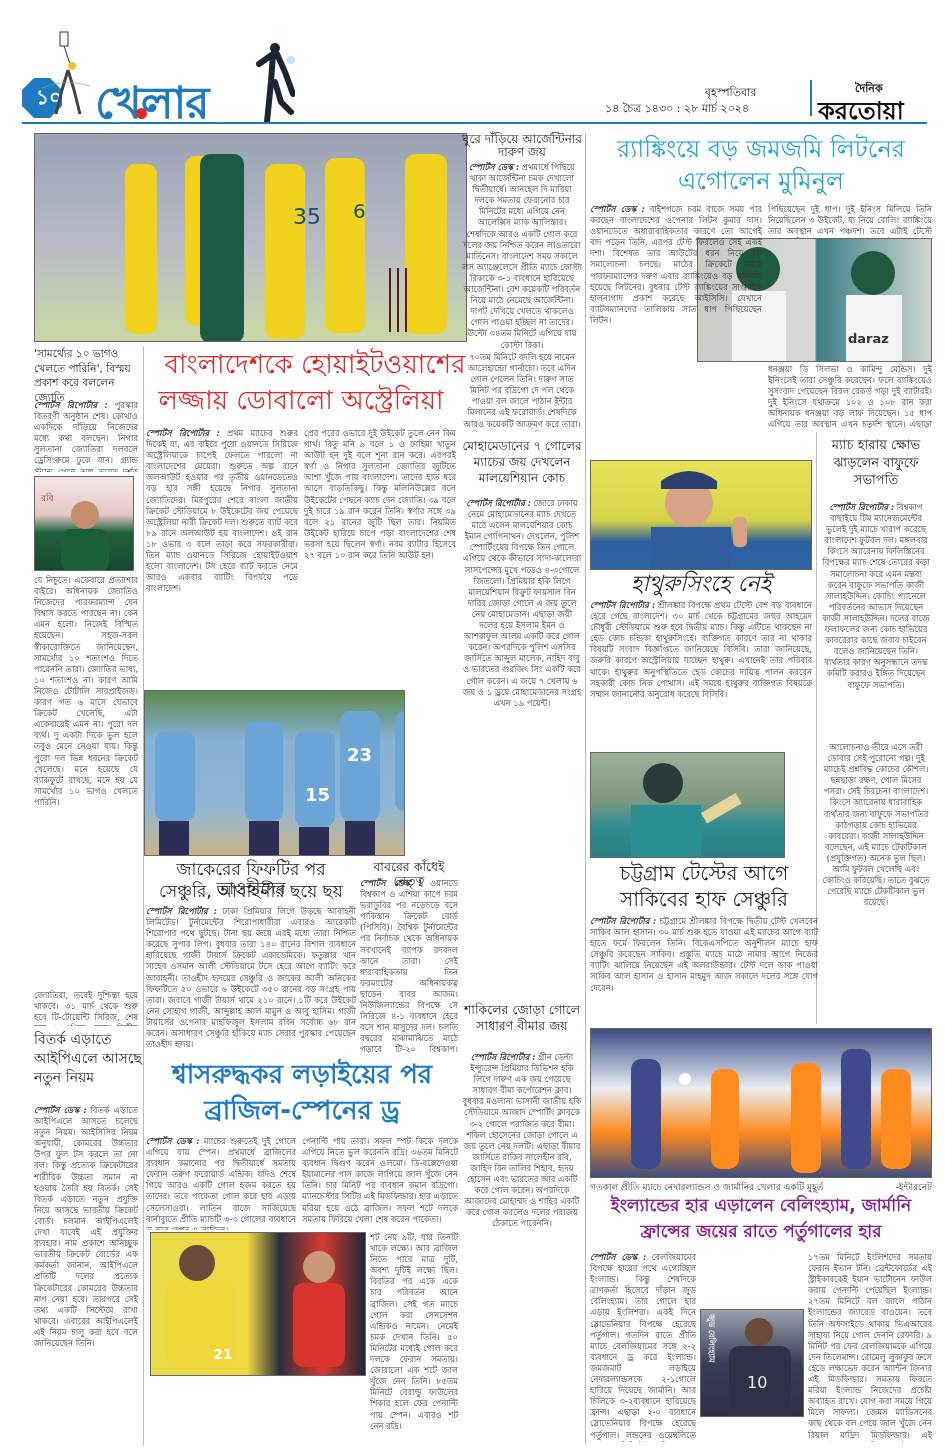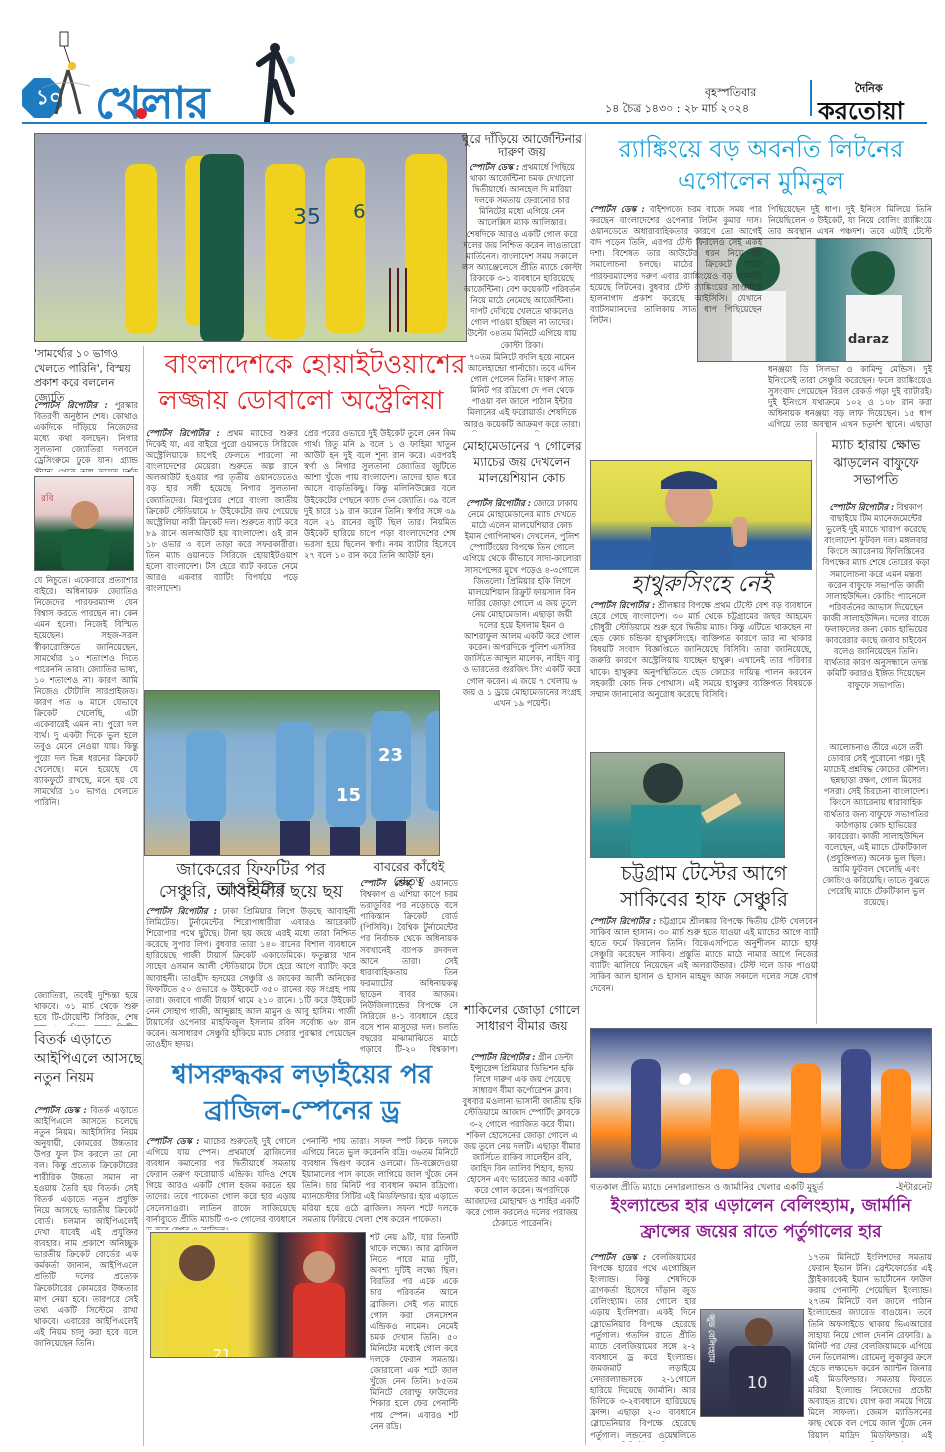--- a/index.html
+++ b/index.html
@@ -17,24 +17,24 @@
   .dateline-date { left: 605px; top: 100px; font-size: 11px; color:#222; }
   .vsep { left: 810px; top: 80px; width: 2px; height: 36px; background: #1f7bc1; }
   .brand-small { left: 855px; top: 80px; font: bold 11px "DejaVu Sans", sans-serif; color:#111; }
   .brand-big { left: 818px; top: 92px; font: bold 24px "DejaVu Sans", sans-serif; color:#111; }
   
   .photo { background: #8a9aa6; overflow: hidden; border: 1px solid #666; }
   .ph-cricket-women { left: 34px; top: 133px; width: 433px; height: 209px; background: linear-gradient(180deg,#9aa2b4 0%,#b9bcc6 55%,#c8d6a9 95%); }
   .ph-press { left: 34px; top: 476px; width: 100px; height: 95px; background: linear-gradient(180deg,#f4e5e5 0%,#e6c8c8 40%,#1f5f3e 60%,#154a2e 100%); }
   .ph-test-duo { left: 697px; top: 238px; width: 235px; height: 124px; background: linear-gradient(90deg,#c8cbc6 0%,#d9dcd6 50%,#3a7f85 51%,#cfd6d0 100%); }
   .ph-coach { left: 590px; top: 460px; width: 222px; height: 110px; background: linear-gradient(180deg,#e7e255 0%,#d7d348 55%,#2d5fa0 75%,#2e62a7 100%); }
-  .ph-bpl { left: 144px; top: 690px; width: 296px; height: 166px; background: linear-gradient(180deg,#5c8a4d 0%,#86b0d4 30%,#8fb6d6 70%,#c9b48a 100%); padding-left: 31px; }
+  .ph-bpl { left: 144px; top: 690px; width: 261px; height: 166px; background: linear-gradient(180deg,#5c8a4d 0%,#86b0d4 30%,#8fb6d6 70%,#c9b48a 100%); }
   .ph-shakib { left: 590px; top: 752px; width: 195px; height: 106px; background: linear-gradient(180deg,#9caf9a 0%,#7f9a80 45%,#2f8c8f 70%,#2a7f84 100%); }
   .ph-football { left: 590px; top: 1028px; width: 342px; height: 150px; background: linear-gradient(180deg,#3b4c86 0%,#e9edf2 40%,#ff8a1d 70%,#3e4d7e 100%); }
-  .ph-brazil { left: 150px; top: 1232px; width: 216px; height: 126px; background: linear-gradient(90deg,#e8dc4a 0%,#f1d844 45%,#2b2f3a 60%,#d83a30 80%,#1f2734 100%); }
+  .ph-brazil { left: 150px; top: 1232px; width: 216px; height: 144px; background: linear-gradient(90deg,#e8dc4a 0%,#f1d844 45%,#2b2f3a 60%,#d83a30 80%,#1f2734 100%); font-weight: bold; }
   .ph-bellingham { left: 700px; top: 1309px; width: 104px; height: 108px; background: linear-gradient(180deg,#9aa0ad 0%,#3a3d57 50%,#2f3149 100%); }
   .photo-label { color: rgba(255,255,255,0.85); font: bold 11px "DejaVu Sans", sans-serif; position:absolute; }
   
   .hl { font-family: "DejaVu Sans", sans-serif; text-align: center; line-height: 1.12; }
   .hl-red { color: #e0262b; }
   .hl-blue { color: #1f7bc1; }
   .hl-cyan { color: #1aa3d8; }
   .hl-purple { color: #8b1f8e; font-weight: bold; }
   .hl-black { color: #222; }
   .body-text { font-size: 8.4px; line-height: 1.32; color: #333; text-align: justify; overflow: hidden; }
@@ -198,36 +198,36 @@
 <div class="abs body-text center-text" style="left:462px; top:352px; width:120px; height:80px;">৭০তম মিনিটে বদলি হয়ে নামেন আলেহান্দ্রো গার্নাচো। তবে এদিন গোল পেলেন তিনি। দারুণ সাত মিনিট পর রদ্রিগো দে পল থেকে পাওয়া বল জালে পাঠান ইন্টার মিলানের এই ফরোয়ার্ড। শেষদিকে আরও কয়েকটি আক্রমণ করে তারা। যদিও আর গোল হয়নি। তবে জয় নিয়েই মাঠ ছাড়ে আলবিসেলেস্তেরা।</div>
 
 <div class="abs hl hl-black" style="left:462px; top:438px; width:120px; font-size:12px; line-height:1.35;">মোহামেডানের ৭ গোলের ম্যাচের জয় দেখলেন মালয়েশিয়ান কোচ</div>
 <div class="abs body-text center-text" style="left:462px; top:498px; width:120px; height:500px;"><span class="lead">স্পোর্টস রিপোর্টার :</span> জোরে ঢাকায় নেমে মোহামেডানের ম্যাচ দেখতে মাঠে এলেন মালয়েশিয়ার কোচ ইমান গোপিনাথন। দেখলেন, পুলিশ স্পোর্টিংয়ের বিপক্ষে তিন গোলে এগিয়ে থেকে কীভাবে সাদা-কালোরা সাসপেন্সের মুখে পড়েও ৪-৩গোলে জিতলো। প্রিমিয়ার হকি লিগে মালয়েশিয়ান রিক্রুট ফায়সাল বিন দারির জোড়া গোলে এ জয় তুলে নেয় মোহামেডান। এছাড়া জয়ী দলের হয়ে ইসলাম ইমন ও আশরাফুল আলম একটি করে গোল করেন। অপরদিকে পুলিশ এসসির জার্সিতে আব্দুল মালেক, নাহিদ বাবু ও ভারতের গুরজিৎ সিং একটি করে গোল করেন। এ জয়ে ৭ খেলায় ৬ জয় ও ১ ড্রয়ে মোহামেডানের সংগ্রহ এখন ১৯ পয়েন্ট।</div>
 
 <div class="abs hl hl-black" style="left:462px; top:1002px; width:120px; font-size:12.5px; line-height:1.3;">শাকিলের জোড়া গোলে সাধারণ বীমার জয়</div>
 <div class="abs body-text center-text" style="left:462px; top:1052px; width:120px; height:395px;"><span class="lead">স্পোর্টস রিপোর্টার :</span> গ্রীন ডেল্টা ইন্স্যুরেন্স প্রিমিয়ার ডিভিশন হকি লিগে দারুণ এক জয় পেয়েছে সাধারণ বীমা কর্পোরেশন ক্লাব। বুধবার মওলানা ভাসানী জাতীয় হকি স্টেডিয়ামে আজাদ স্পোর্টিং ক্লাবকে ৩-২ গোলে পরাজিত করে বীমা। শকিল হোসেনের জোড়া গোলে এ জয় তুলে নেয় দলটি। এছাড়া বীমার জার্সিতে রাকিব সালেহীন রবি, জাহিদ বিন তালিব শিহাব, হৃদয় হোসেন এবং ভারতের আর একটি করে গোল করেন। অপরদিকে আজাদের মোহাম্মদ ও শাহির একটি করে গোল করলেও দলের পরাজয় ঠেকাতে পারেননি।</div>
 
 <div class="abs rule-v" style="left:585px; top:133px; height:1312px;"></div>
 
-<div class="abs hl hl-cyan" style="left:590px; top:136px; width:342px; font-size:24px;">র‍্যাঙ্কিংয়ে বড় অবনতি লিটনের</div>
+<div class="abs hl hl-cyan" style="left:590px; top:136px; width:342px; font-size:24px;">র‍্যাঙ্কিংয়ে বড় জমজমি লিটনের</div>
 <div class="abs hl hl-cyan" style="left:590px; top:168px; width:342px; font-size:24px;">এগোলেন মুমিনুল</div>
 <div class="abs body-text" style="left:590px; top:204px; width:172px; height:224px;"><span class="lead">স্পোর্টস ডেস্ক :</span> বাইশগজে চরম বাজে সময় পার করছেন বাংলাদেশের ওপেনার লিটন কুমার দাস। ওয়ানডেতে অধারাবাহিকতার কারণে তো আগেই বাদ পড়েন তিনি, এরপর টেস্ট ফিরলেও সেই একই দশা। বিশেষত তার আউটের ধরন নিয়ে বড় সমালোচনা চলছে। মাঠের ক্রিকেটে বাজে পারফরম্যান্সের দরুণ এবার র‍্যাঙ্কিংয়েও বড় অবনতি হয়েছে লিটনের। বুধবার টেস্ট র‍্যাঙ্কিংয়ের সাপ্তাহিক হালনাগাদ প্রকাশ করেছে আইসিসি। যেখানে ব্যাটসম্যানদের তালিকায় সাত ধাপ পিছিয়েছেন লিটন।</div>
 <div class="abs body-text" style="left:768px; top:204px; width:164px; height:34px;">পিছিয়েছেন দুই ধাপ। দুই ইনিংস মিলিয়ে তিনি নিয়েছিলেন ৩ উইকেট, যা নিয়ে বোলিং র‍্যাঙ্কিংয়ে তার অবস্থান এখন পঞ্চদশ। তবে এটাই টেস্টে বাংলাদেশি বোলারদের মধ্যে সর্বোচ্চ অবস্থান। এদিকে, বাংলাদেশি ব্যাটারদের দুরবস্থার সময়ে দারুণ পারফর্ম করেছেন শ্রীলঙ্কার দুই ক্রিকেটার</div>
 <div class="abs body-text" style="left:768px; top:364px; width:164px; height:64px;">ধনঞ্জয়া ডি সিলভা ও কামিন্দু মেন্ডিস। দুই ইনিংসেই তারা সেঞ্চুরি করেছেন। ফলে র‍্যাঙ্কিংয়েও সুসংবাদ পেয়েছেন বিরল রেকর্ড গড়া দুই ব্যাটারই। দুই ইনিংসে যথাক্রমে ১০২ ও ১০৮ রান করা অধিনায়ক ধনঞ্জয়া বড় লাফ দিয়েছেন। ১৫ ধাপ এগিয়ে তার অবস্থান এখন চতুর্দশ স্থানে। এছাড়া ১০২ ও ১৬৪ রান করা কামিন্দু ৬৪তম স্থানে আসার মাধ্যমে র‍্যাঙ্কিংয়ে ঢুকেছেন। তবে ব্যাটারদের শীর্ষ র‍্যাঙ্কিংয়ে কারও অবস্থানের বদল ঘটেনি। বোলারদের মধ্যে এক নম্বরে আছেন ভারতের রবিচন্দ্রন অশ্বিন। দক্ষিণ আফ্রিকার কাগিসো রাবাদা আছেন তিন নম্বরে।</div>
 
 <div class="abs hl hl-black" style="left:590px; top:572px; width:222px; font-size:22px; font-style:italic;">হাথুরুসিংহে নেই</div>
 <div class="abs body-text" style="left:590px; top:600px; width:222px; height:146px;"><span class="lead">স্পোর্টস রিপোর্টার :</span> শ্রীলঙ্কার বিপক্ষে প্রথম টেস্টে বেশ বড় ব্যবধানে হেরে গেছে বাংলাদেশ। ৩০ মার্চ থেকে চট্টগ্রামের জহুর আহমেদ চৌধুরী স্টেডিয়ামে শুরু হবে দ্বিতীয় ম্যাচ। কিন্তু এটিতে থাকছেন না হেড কোচ চন্ডিকা হাথুরুসিংহে। ব্যক্তিগত কারণে তার না থাকার বিষয়টি সংবাদ বিজ্ঞপ্তিতে জানিয়েছে বিসিবি। তারা জানিয়েছে, জরুরি কারণে অস্ট্রেলিয়ায় যাচ্ছেন হাথুরু। এখানেই তার পরিবার থাকে। হাথুরুর অনুপস্থিতিতে হেড কোচের দায়িত্ব পালন করবেন সহকারী কোচ নিক পোথাস। এই সময়ে হাথুরুর ব্যক্তিগত বিষয়কে সম্মান জানানোর অনুরোধ করেছে বিসিবি।</div>
 
 <div class="abs rule-v" style="left:816px; top:432px; height:592px;"></div>
 
 <div class="abs hl hl-black" style="left:820px; top:436px; width:112px; font-size:13px; line-height:1.35;">ম্যাচ হারায় ক্ষোভ ঝাড়লেন বাফুফে সভাপতি</div>
 <div class="abs body-text center-text" style="left:820px; top:502px; width:112px; height:240px;"><span class="lead">স্পোর্টস রিপোর্টার :</span> বিশ্বকাপ বাছাইয়ে টিম ম্যানেজমেন্টের ভুলেই দুই ম্যাচে খারাপ করেছে বাংলাদেশ ফুটবল দল। মঙ্গলবার কিংসে অ্যারেনায় ফিলিস্তিনের বিপক্ষের ম্যাচ শেষে তোরের কড়া সমালোচনা করে এমন মন্তব্য করেন বাফুফে সভাপতি কাজী সালাহউদ্দিন। কোচিং প্যানেলে পরিবর্তনের আভাস দিয়েছেন কাজী সালাহউদ্দিন। দলের বাজে ফলাফলের জন্য কোচ হাভিয়ের কাবরেরার কাছে জবাব চাইবেন বলেও জানিয়েছেন তিনি। ব্যর্থতার কারণ অনুসন্ধানে তদন্ত কমিটি করারও ইঙ্গিত দিয়েছেন বাফুফে সভাপতি।</div>
 <div class="abs body-text center-text" style="left:820px; top:742px; width:112px; height:280px;">আলোচনাও তীরে এসে তরী ডোবার সেই পুরোনো গল্প। দুই ম্যাচেই প্রশ্নবিদ্ধ কোচের কৌশল। ছন্নছাড়া রক্ষণ, গোল মিসের পসরা। সেই চিরচেনা বাংলাদেশ। কিংসে অ্যারেনায় ধারাবাহিক ব্যর্থতার জন্য বাফুফে সভাপতির কাঠগড়ায় কোচ হাভিয়ের কাবরেরা। কাজী সালাহউদ্দিন বলেছেন, এই ম্যাচে টেকটিকাল (প্রযুক্তিগত) অনেক ভুল ছিল। আমি ফুটবল খেলেছি এবং কোচিংও করিয়েছি। তাতে বুঝতে পেরেছি ম্যাচে টেকটিকাল ভুল রয়েছে।</div>
 
-<div class="abs hl hl-black" style="left:590px; top:862px; width:228px; font-size:20px;font-family:Liberation Serif, serif;">চট্টগ্রাম টেস্টের আগে</div>
+<div class="abs hl hl-black" style="left:590px; top:862px; width:228px; font-size:20px;">চট্টগ্রাম টেস্টের আগে</div>
 <div class="abs hl hl-black" style="left:590px; top:888px; width:228px; font-size:20px;">সাকিবের হাফ সেঞ্চুরি</div>
 <div class="abs body-text" style="left:590px; top:916px; width:228px; height:108px;"><span class="lead">স্পোর্টস রিপোর্টার :</span> চট্টগ্রামে শ্রীলঙ্কার বিপক্ষে দ্বিতীয় টেস্ট খেলবেন সাকিব আল হাসান। ৩০ মার্চ শুরু হতে যাওয়া এই ম্যাচের আগে ব্যাট হাতে ফর্মে ফিরলেন তিনি। বিকেএসপিতে অনুশীলন ম্যাচে হাফ সেঞ্চুরি করেছেন সাকিব। প্রস্তুতি ম্যাচে মাঠে নামার আগে নিজের ব্যাটিং ঝালিয়ে নিয়েছেন এই অলরাউন্ডার। টেস্ট দলে ডাক পাওয়া সাকিব আল হাসান ও হাসান মাহমুদ আজ সকালে দলের সঙ্গে যোগ দেবেন।</div>
 
 <div class="abs hl hl-black" style="left:146px; top:860px; width:210px; font-size:17px;">জাকেরের ফিফটির পর তাওহীদের</div>
 <div class="abs hl hl-black" style="left:146px; top:882px; width:210px; font-size:17px;">সেঞ্চুরি, আবাহনীর ছয়ে ছয়</div>
 <div class="abs body-text" style="left:146px; top:906px; width:210px; height:150px;"><span class="lead">স্পোর্টস রিপোর্টার :</span> ঢাকা প্রিমিয়ার লিগে উড়ছে আবাহনী লিমিটেড। টুর্নামেন্টের শিরোপাধারীরা এবারও আরেকটি শিরোপার পথে ছুটছে। টানা ছয় জয়ে এরই মধ্যে তারা নিশ্চিত করেছে সুপার লিগ। বুধবার তারা ১৪০ রানের বিশাল ব্যবধানে হারিয়েছে গাজী টায়ার্স ক্রিকেট একাডেমিকে। ফতুল্লার খান সাহেব ওসমান আলী স্টেডিয়ামে টসে হেরে আগে ব্যাটিং করে আবাহনী। তাওহীদ হৃদয়ের সেঞ্চুরি ও জাকের আলী অনিকের ফিফটিতে ৫০ ওভারে ৬ উইকেটে ৩৫০ রানের বড় সংগ্রহ পায় তারা। জবাবে গাজী টায়ার্স থামে ২১০ রানে। ১টি করে উইকেট নেন সোহাগ গাজী, আব্দুল্লাহ আল মামুন ও আবু হাসিম। গাজী টায়ার্সের ওপেনার মাহফিজুল ইসলাম রবিন সর্বোচ্চ ৬৮ রান করেন। অসাধারণ সেঞ্চুরি হাঁকিয়ে ম্যাচ সেরার পুরস্কার পেয়েছেন তাওহীদ হৃদয়।</div>
 
 <div class="abs hl hl-black" style="left:360px; top:860px; width:98px; font-size:12.5px;">বাবরের কাঁধেই নেতৃত্ব</div>
 <div class="abs body-text" style="left:360px; top:878px; width:98px; height:178px;"><span class="lead">স্পোর্টস ডেস্ক :</span> ওয়ানডে বিশ্বকাপ ও এশিয়া কাপে চরম ভরাডুবির পর নড়েচড়ে বসে পাকিস্তান ক্রিকেট বোর্ড (পিসিবি)। বৈশ্বিক টুর্নামেন্টের পর নির্বাচক থেকে অধিনায়ক সবখানেই ব্যাপক রদবদল আনে তারা। সেই ধারাবাহিকতায় তিন ফরম্যাটের অধিনায়কত্ব ছাড়েন বাবর আজম। নিউজিল্যান্ডের বিপক্ষে সে সিরিজে ৪-১ ব্যবধানে হেরে বসে শান মাসুদের দল। চলতি বছরের মাঝামাঝিতে মাঠে গড়াবে টি-২০ বিশ্বকাপ। কিউইদের বিপক্ষে এই সংস্করণে পাকিস্তানের হতশ্রী পারফরম্যান্সে তাই প্রশ্ন জাগে আফ্রিদির নেতৃত্ব নিয়ে।</div>
 

